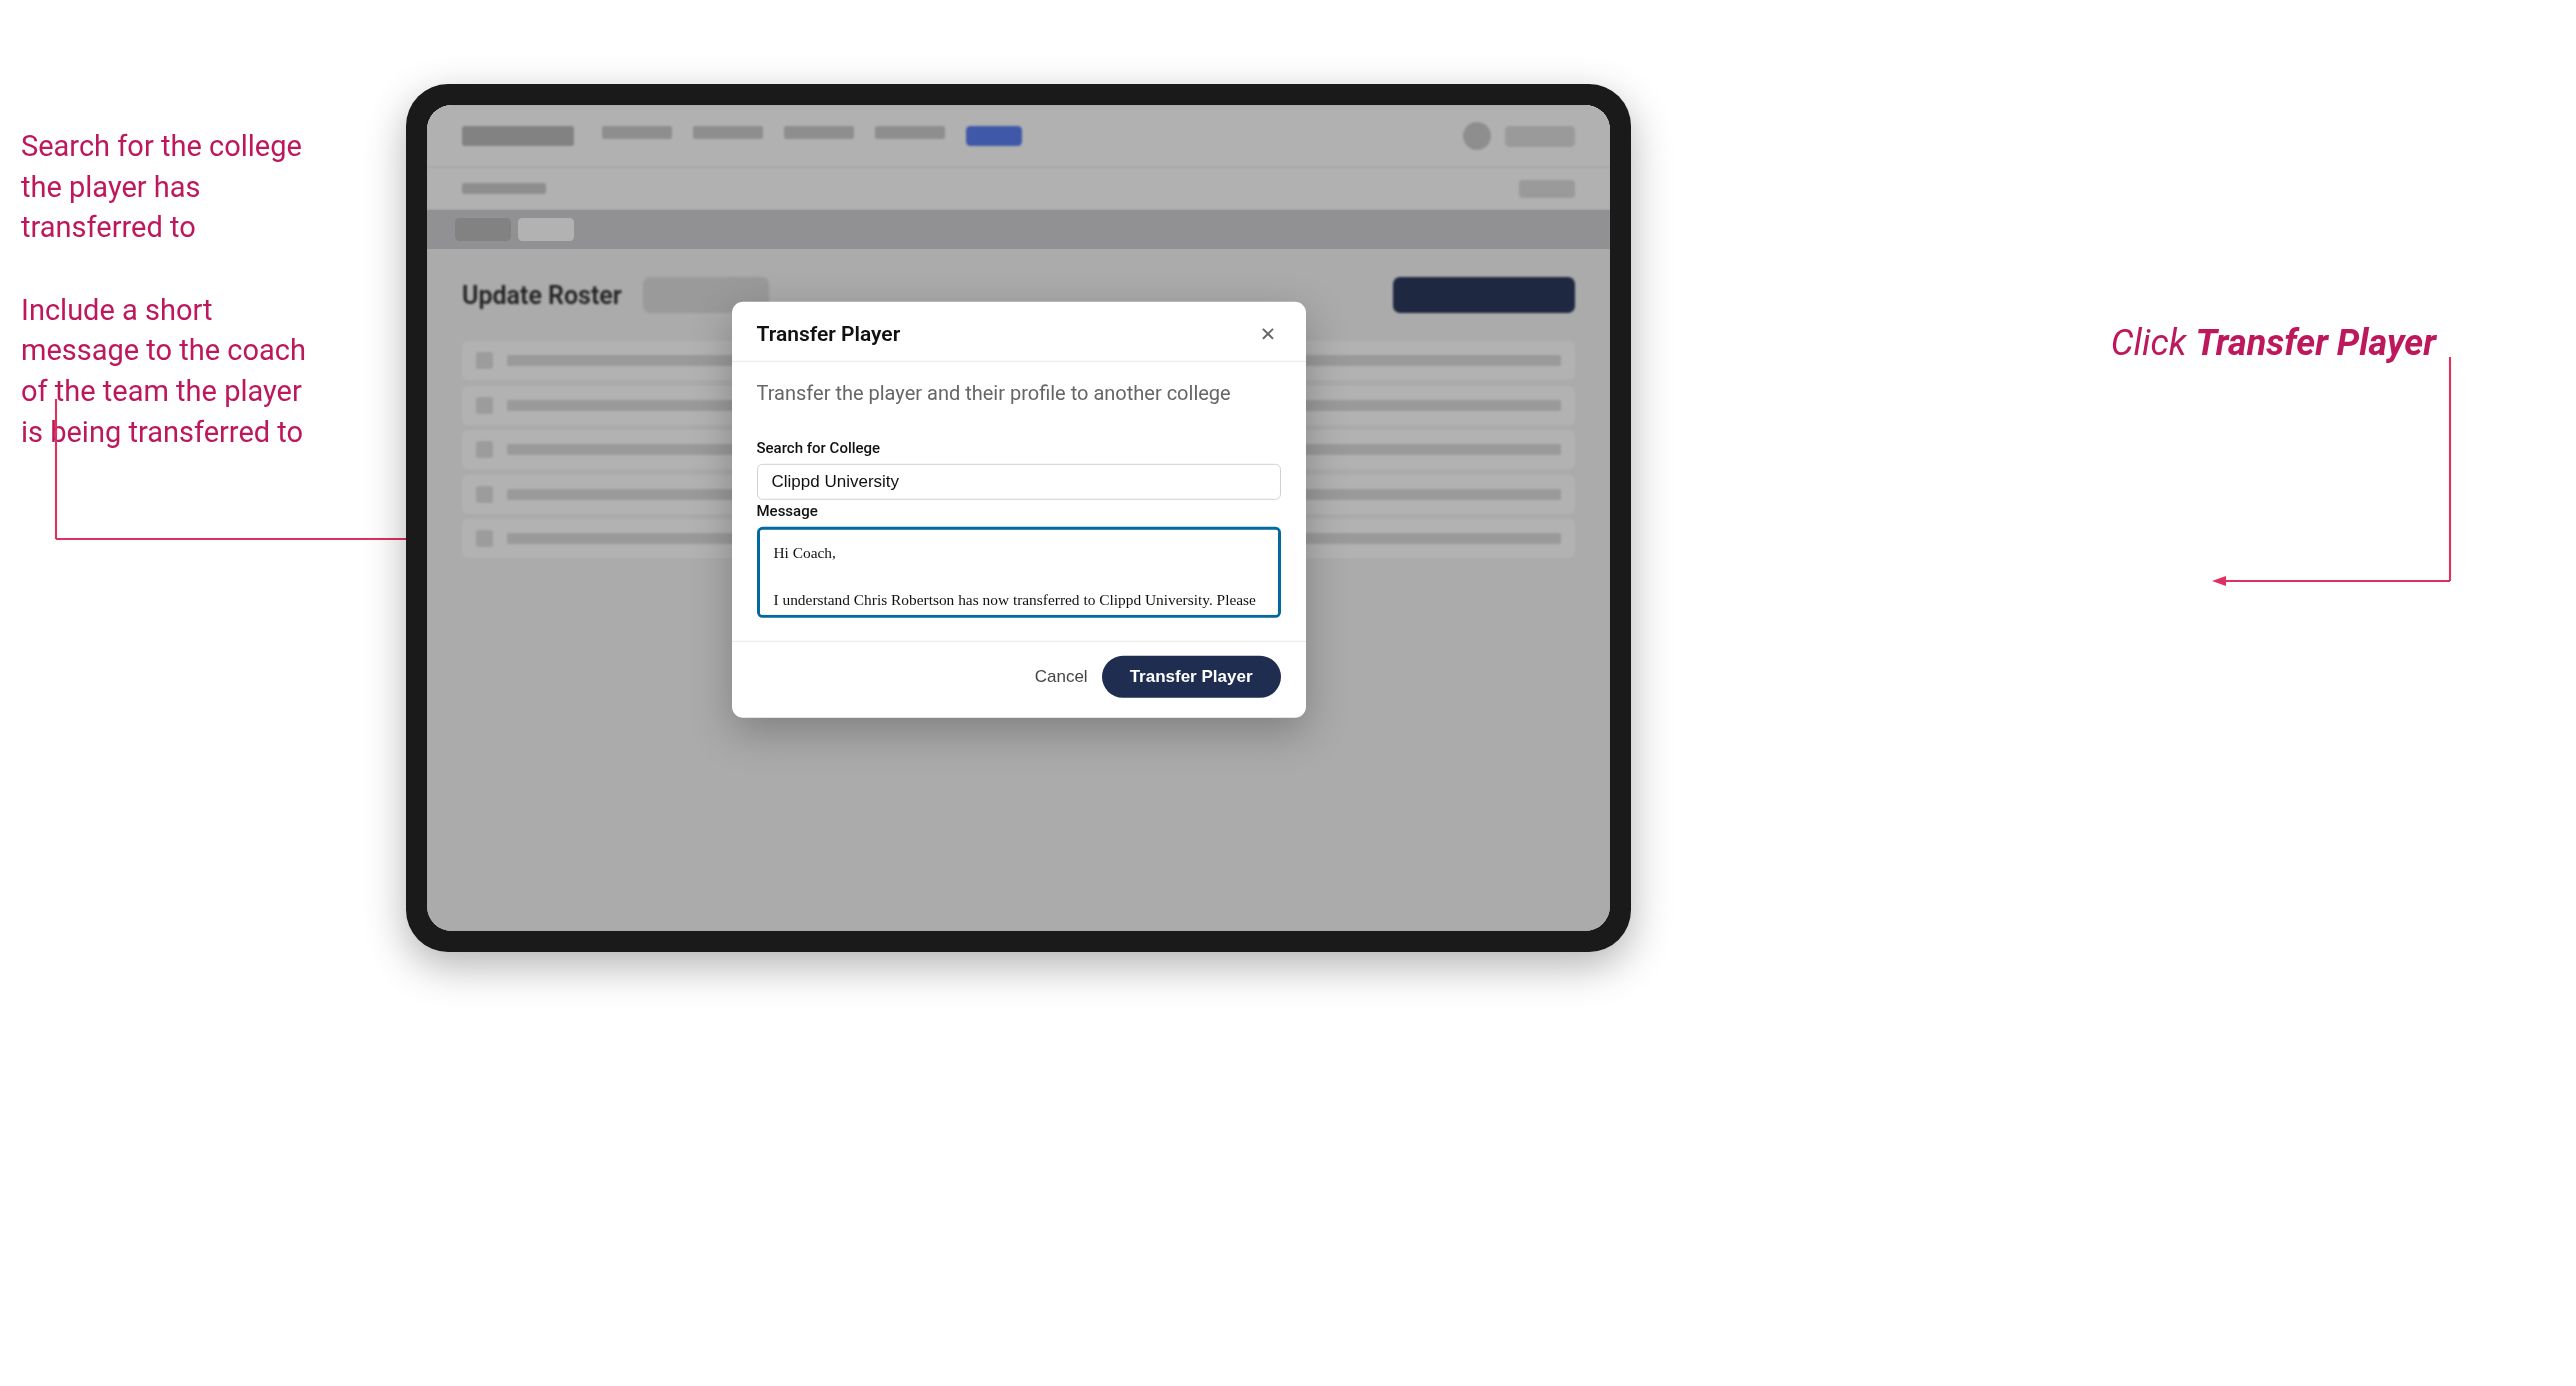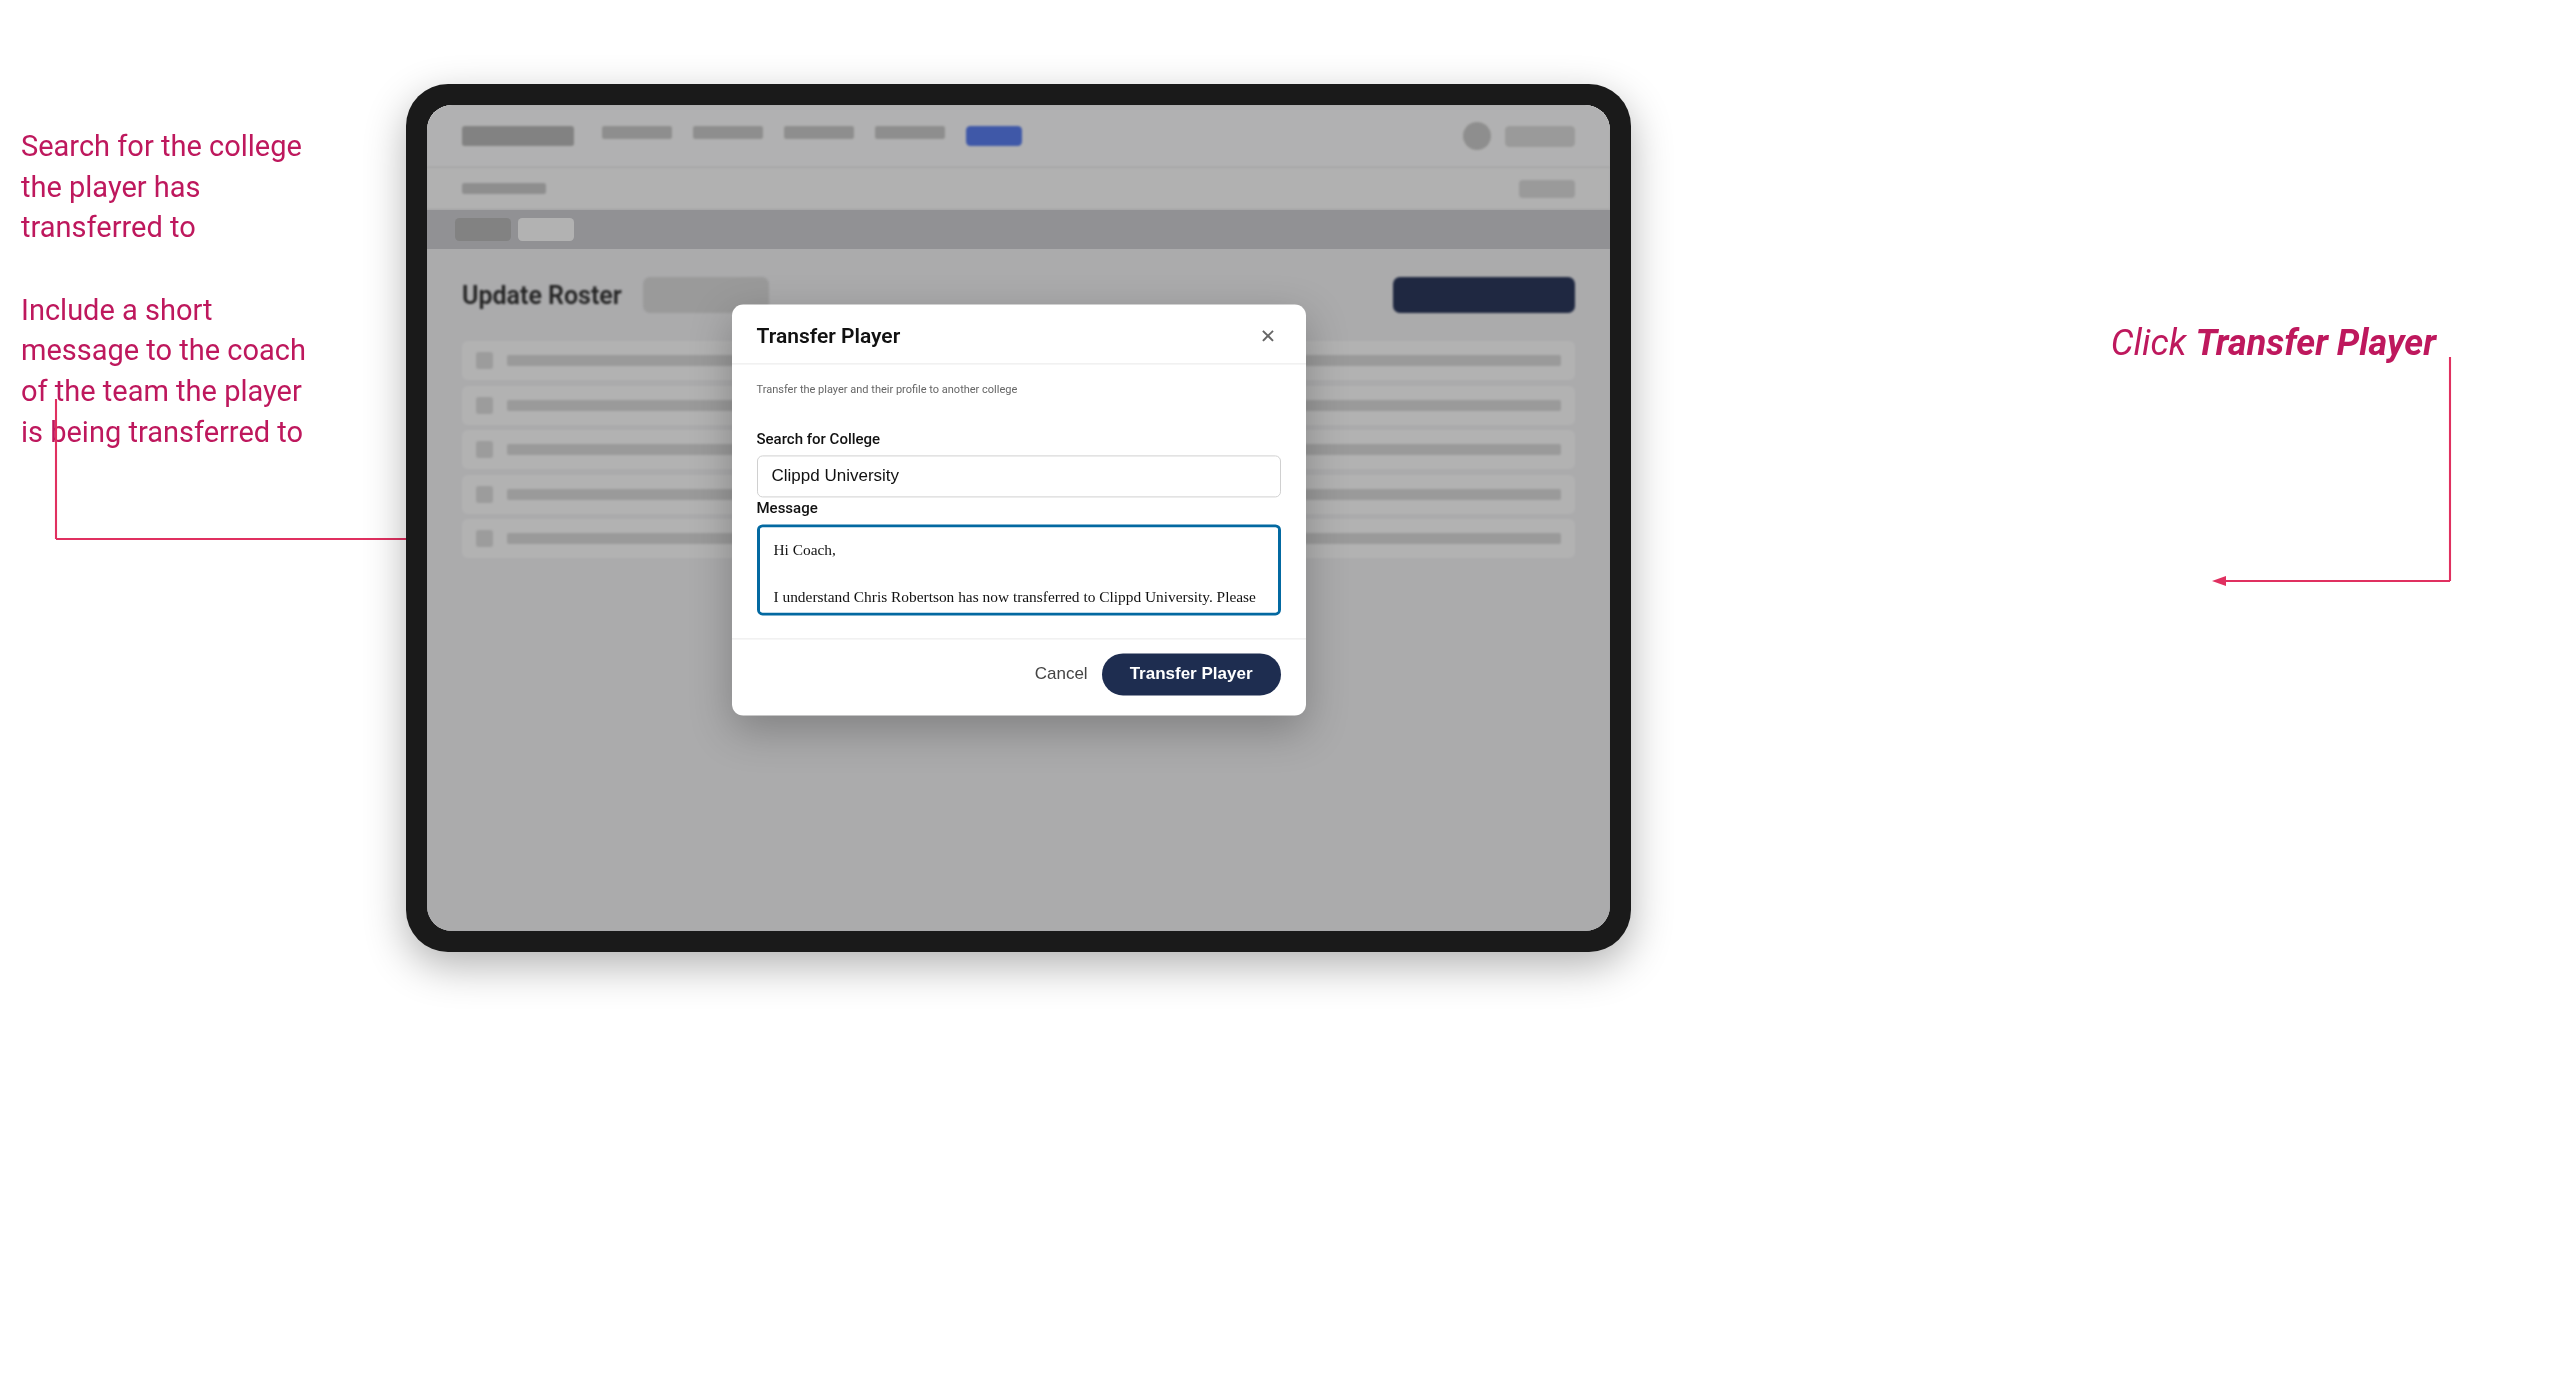--- a/index.html
+++ b/index.html
@@ -270,33 +270,33 @@
       cursor: pointer;
       color: #666;
       font-size: 19.6px;
       border-radius: 50%;
     }
 
     .dialog-body {
       padding: 19.6px 25px;
     }
     .dialog-subtitle {
-      font-size: 11px;
+      font-size: 20px;
       color: #666;
       margin-bottom: 34px;
     }
     .field-label {
       font-size: 15px;
       font-weight: 500;
       color: #111;
       margin-bottom: 7px;
     }
     .field-input {
       width: 100%;
-      height: 42px;
+      height: 36px;
       border: 1px solid #d0d0d0;
       border-radius: 5.6px;
       padding: 0 14px;
       font-size: 17px;
       color: #111;
       background: #fff;
       margin-bottom: 2px;
     }
     .field-textarea {
       width: 100%;

